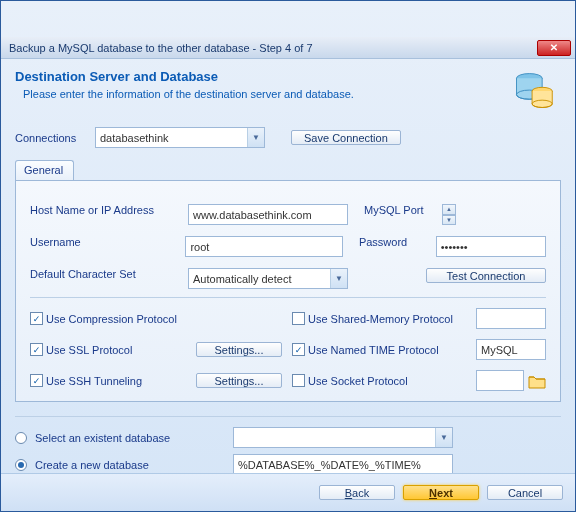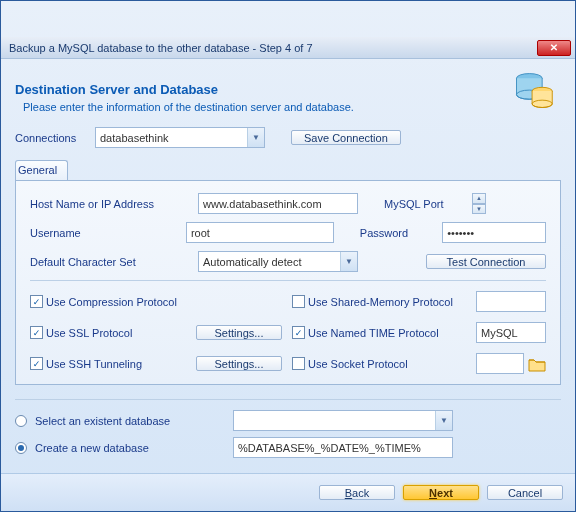--- a/index.html
+++ b/index.html
@@ -1,36 +1,36 @@
 <!DOCTYPE html>
 <html><head>
 <meta charset="utf-8">
 <style>
 * { box-sizing: border-box; margin: 0; padding: 0; font-family: Tahoma, Verdana, sans-serif; font-size: 11px; }
 body { background: #fff; }
 .window { width: 576px; height: 512px; border: 1px solid #2a5a9c; background: linear-gradient(to bottom, #e8f0fa 0%, #d5e5f7 100%); position: relative; }
 .titlebar { height: 22px; background: linear-gradient(to bottom, #e8eef7 0%, #c8d8ec 100%); display: flex; align-items: center; padding: 0 4px 0 8px; border-bottom: 1px solid #a8c0dc; margin-top: 36px; }
 .titlebar-text { flex: 1; color: #1a3a6e; font-size: 11px; }
 .close-btn { width: 34px; height: 16px; background: linear-gradient(to bottom, #e88 0%, #c22 100%); border: 1px solid #a00; border-radius: 2px; color: #fff; text-align: center; line-height: 13px; font-weight: bold; font-size: 10px; cursor: pointer; }
-.header { padding: 10px 14px 8px 14px; display: flex; align-items: flex-end; }
+.header { padding: 10px 14px 8px 14px; display: flex; align-items: flex-start; }
 .header-text { flex: 1; }
 .header-title { color: #0b5bb5; font-weight: bold; font-size: 13px; margin-bottom: 4px; }
 .header-sub { color: #0b5bb5; font-size: 11px; padding-left: 8px; }
 .db-icon { width: 44px; height: 44px; margin-right: 6px; }
 .content { padding: 0 14px; }
 .conn-row { display: flex; align-items: center; gap: 8px; padding: 6px 0 10px 0; }
 .conn-label { color: #1a3a8a; width: 72px; }
 .combo { height: 21px; border: 1px solid #9db8d8; background: #fff; display: flex; align-items: center; padding: 0 4px; position: relative; color:#333; }
 .combo .arrow { position: absolute; right: 0; top: 0; width: 17px; height: 100%; background: linear-gradient(to bottom,#eaf2fb,#cfe1f4); border-left: 1px solid #b8cfe5; display: flex; align-items: center; justify-content: center; color: #4a6a9a; font-size: 8px; }
 .btn { height: 15px; border: 1px solid #9bb4d4; background: linear-gradient(to bottom,#fefefe,#e4ecf6); padding: 0 12px; display: inline-flex; align-items: center; justify-content: center; color: #1a3a6e; border-radius: 2px; cursor: pointer; }
 .btn.primary { background: linear-gradient(to bottom,#ffe08a,#ffc733); border-color:#d9a000; color:#4a3000; font-weight:bold; box-shadow: 0 0 3px #ffcc33; }
 .tab-strip { display: flex; gap: 2px; margin-top: 2px; }
-.tab { border: 1px solid #9db8d8; border-bottom: none; background: linear-gradient(to bottom,#fafdff,#e8f0fa); padding: 3px 10px 4px 2px; color: #1a3a8a; border-radius: 3px 3px 0 0; }
+.tab { border: 1px solid #9db8d8; border-bottom: none; background: linear-gradient(to bottom,#fafdff,#e8f0fa); padding: 3px 10px 4px 8px; color: #1a3a8a; border-radius: 3px 3px 0 0; }
 .panel { border: 1px solid #9db8d8; background: linear-gradient(to bottom,#f4f8fd,#e8f0fa); padding: 12px 14px 10px 14px; }
-.form-row { display: flex; align-items: center; margin-bottom: 8px; gap: 18px; }
+.form-row { display: flex; margin-bottom: 8px; gap: 8px; margin-top: 11px; }
 .lbl { color: #1a3a8a; }
 .input { height: 21px; border: 1px solid #9db8d8; background: #fff; padding: 0 4px; display: flex; align-items: center; color:#333; }
 .spinner { width:14px; height:21px; display:flex; flex-direction:column; }
 .spinner div { flex:1; border:1px solid #9db8d8; background:linear-gradient(to bottom,#f0f6fc,#d8e6f4); font-size:6px; display:flex; align-items:center; justify-content:center; color:#4a6a9a; }
 .hr { border: none; border-top: 1px solid #bcd0e6; margin: 6px 0 10px 0; }
 .check-grid { display: grid; grid-template-columns: 16px 150px 96px 16px 168px 1fr; row-gap: 10px; align-items: center; }
 .chk { width: 13px; height: 13px; border: 1px solid #6a8ab0; background: #fff; display: inline-flex; align-items: center; justify-content: center; font-size: 9px; color: #0a5aa8; cursor: pointer; }
 .folder-icon { width:18px; height:16px; display:inline-block; }
 .radio { display: flex; align-items: center; gap: 8px; margin: 6px 0; }
 .rdot { width: 12px; height: 12px; border: 1px solid #6a8ab0; border-radius: 50%; background:#fff; display:inline-flex; align-items:center; justify-content:center; cursor:pointer;}

